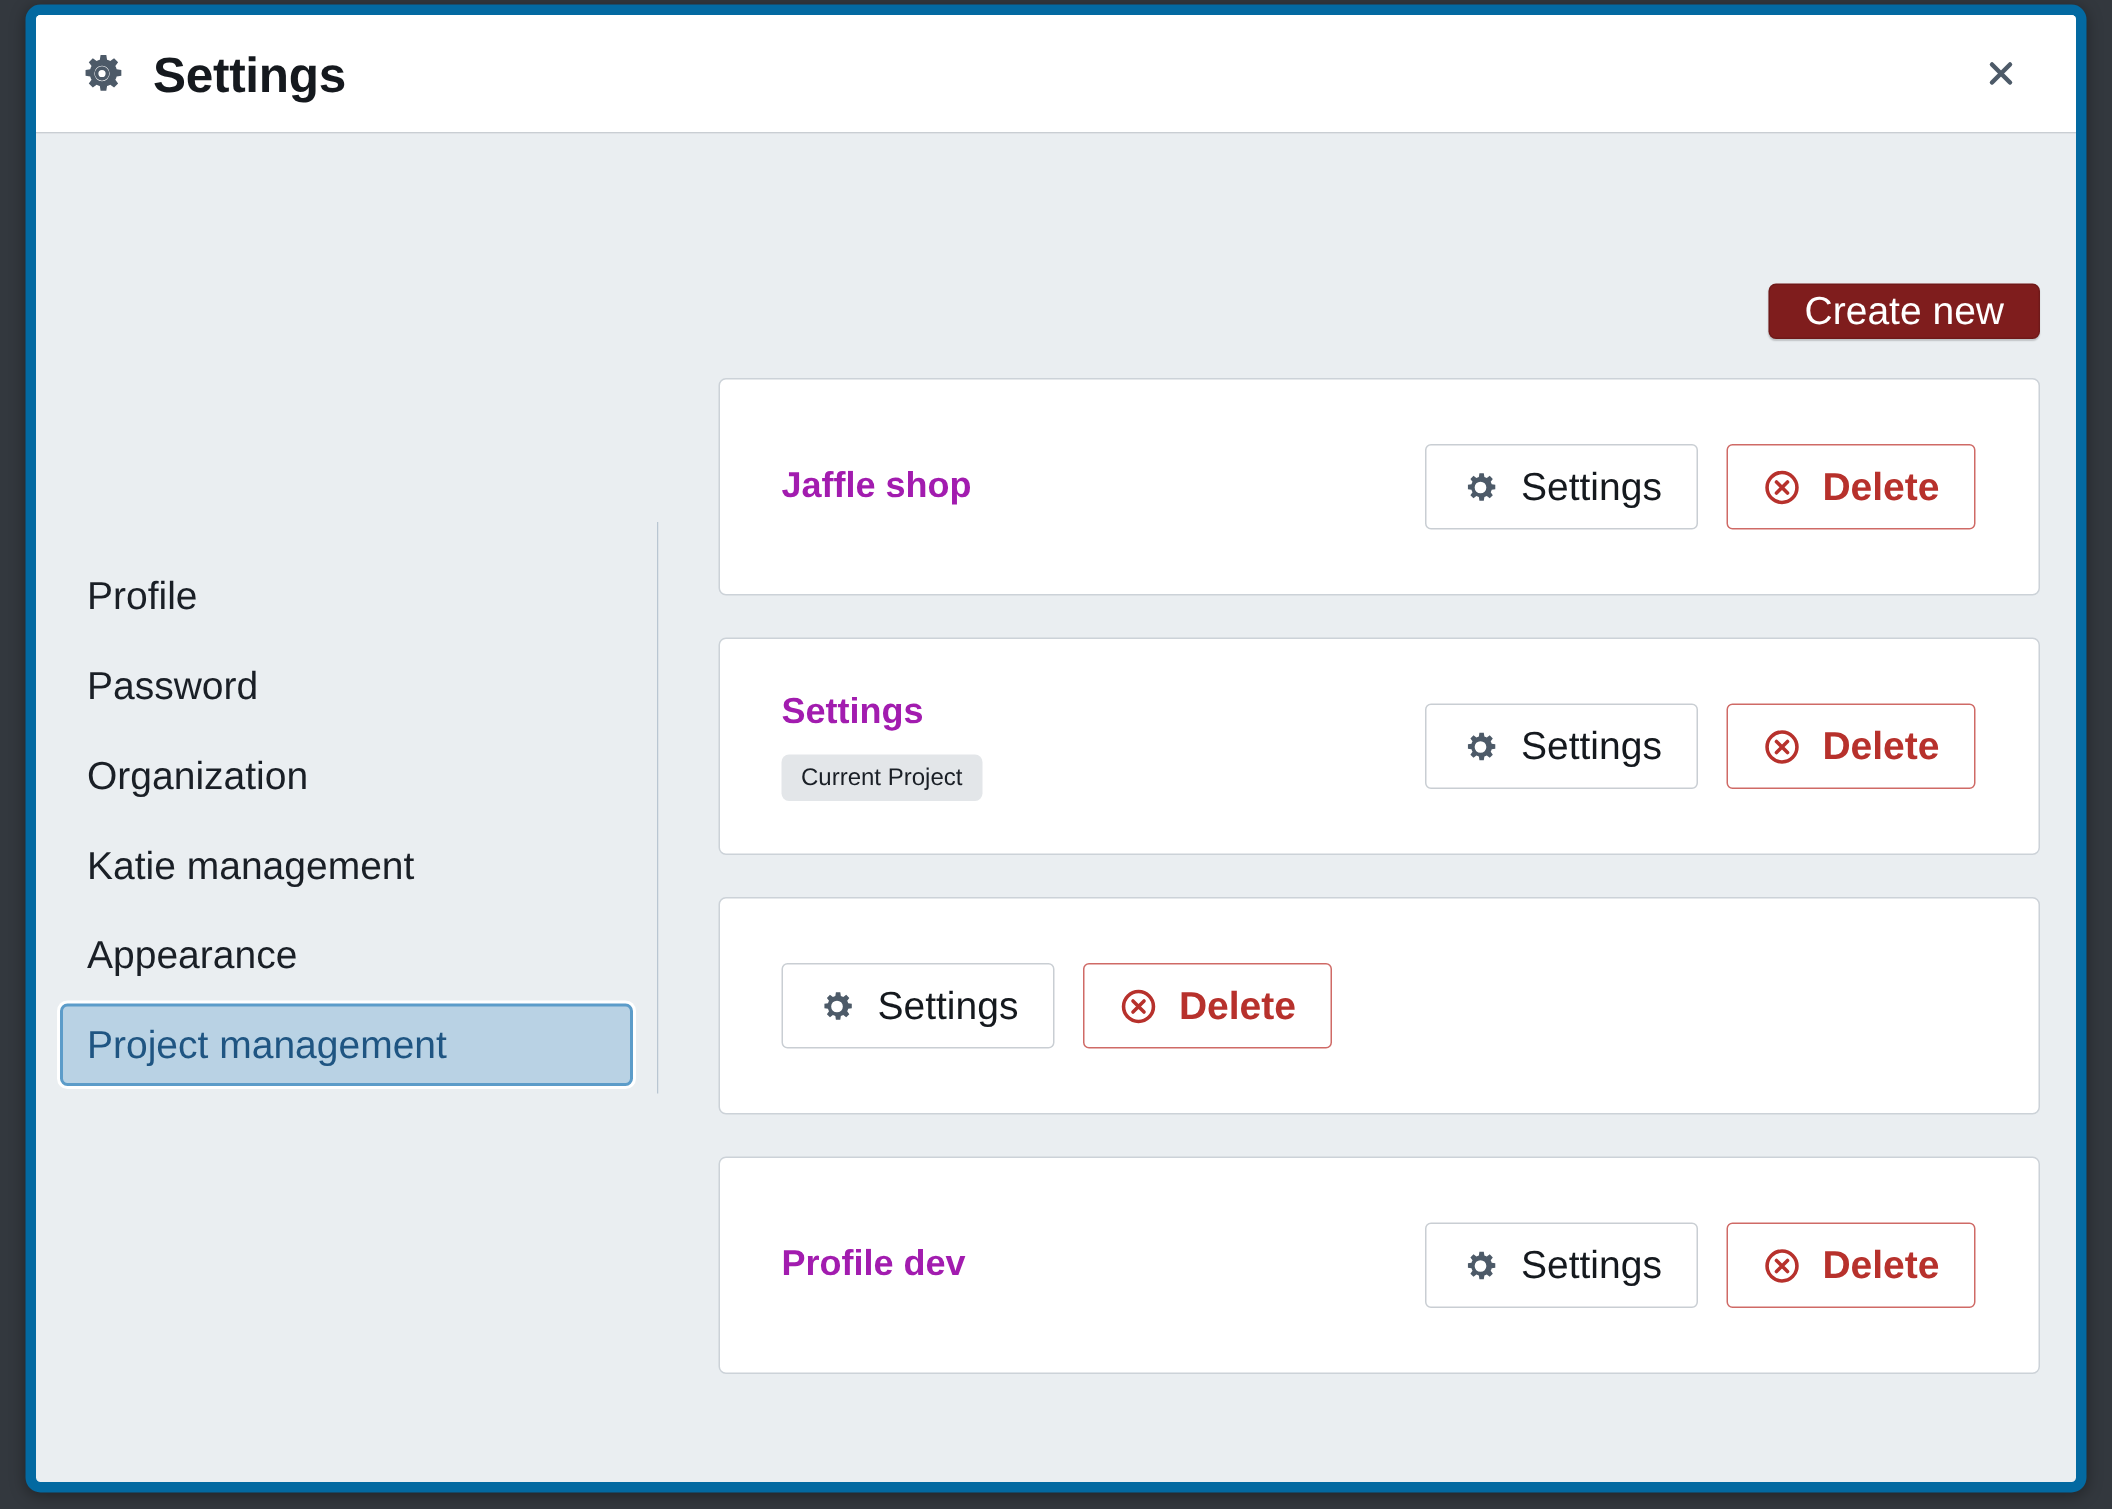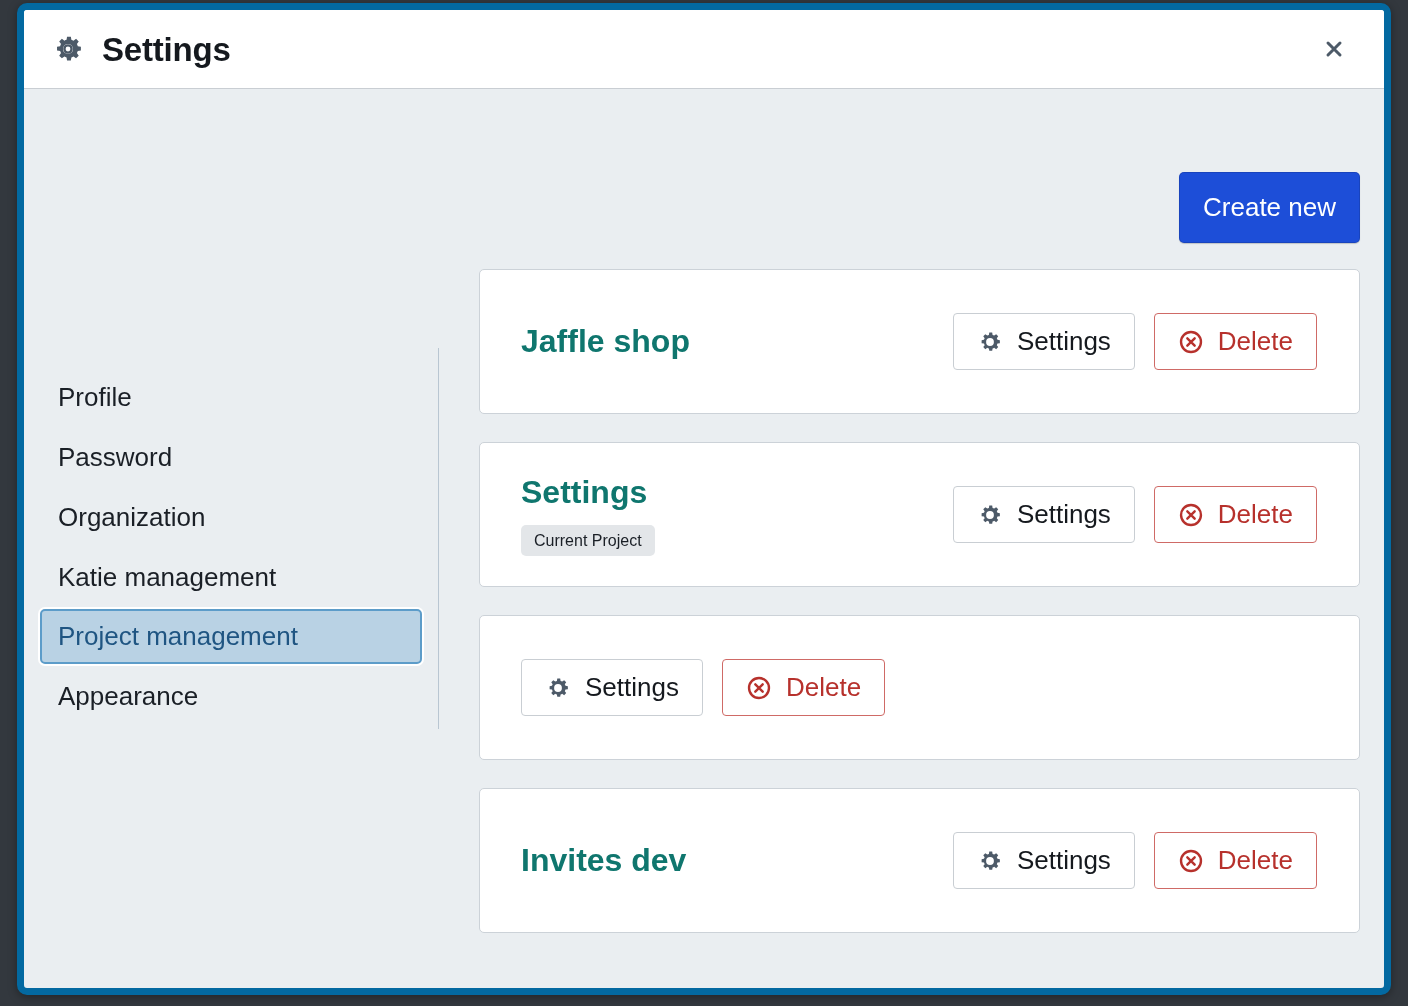--- a/index.html
+++ b/index.html
@@ -122,27 +122,27 @@
     box-sizing: border-box;
     padding: 28px 24px 0 40px;
     min-width: 0;
   }
   .content-toolbar {
     display: flex;
     justify-content: flex-end;
     margin-bottom: 26px;
   }
   .create-new-button {
-    background: #1d4ed8;
+    background: #7f1d1d;
     color: #ffffff;
     font-size: 26px;
     font-family: "Liberation Sans", sans-serif;
     border: none;
     border-radius: 5px;
-    padding: 20px 24px;
+    padding: 3px 24px;
     cursor: pointer;
     line-height: 1.2;
     box-shadow: inset 0 0 0 1px rgba(0,0,0,0.12), 0 1px 1px rgba(0,0,0,0.18);
   }
 
   .project-list {
     display: flex;
     flex-direction: column;
     gap: 28px;
   }
@@ -154,23 +154,23 @@
     min-height: 145px;
     display: flex;
     align-items: center;
     padding: 0 42px 0 41px;
   }
   .project-info {
     flex: 1 1 auto;
     min-width: 0;
   }
   .project-name {
-    font-size: 32px;
+    font-size: 24px;
     font-weight: bold;
-    color: #0f766e;
+    color: #a21caf;
     line-height: 1.2;
   }
   .project-badge {
     display: inline-block;
     margin-top: 13px;
     background: #e3e6e9;
     color: #1a1f26;
     font-size: 16px;
     border-radius: 5px;
     padding: 6px 13px;
@@ -192,20 +192,21 @@
     font-size: 26px;
     font-family: "Liberation Sans", sans-serif;
     color: #15191e;
     cursor: pointer;
     line-height: 1.2;
     white-space: nowrap;
   }
   .action-button.danger {
     border-color: #cf6a66;
     color: #b7312c;
+    font-weight: bold;
   }
   .action-icon { width: 26px; height: 26px; flex: 0 0 26px; display: block; }
   .gear-dark { color: #4d5a68; }
   .x-circle { color: #b7312c; }
 </style>
 </head>
 <body>
 
 <div class="backdrop"></div>
 
@@ -225,22 +226,22 @@
     </button>
   </div>
 
   <div class="dialog-body">
 
     <nav class="sidebar">
       <div class="nav-item">Profile</div>
       <div class="nav-item">Password</div>
       <div class="nav-item">Organization</div>
       <div class="nav-item">Katie management</div>
+      <div class="nav-item">Appearance</div>
       <div class="nav-item selected">Project management</div>
-      <div class="nav-item">Appearance</div>
     </nav>
 
     <main class="content">
 
       <div class="content-toolbar">
         <button class="create-new-button">Create new</button>
       </div>
 
       <div class="project-list">
 
@@ -300,21 +301,21 @@
                 <circle cx="12" cy="12" r="9.2" fill="none" stroke="currentColor" stroke-width="2.2"></circle>
                 <path fill="none" stroke="currentColor" stroke-width="2.2" stroke-linecap="round" d="M8.6 8.6l6.8 6.8M15.4 8.6l-6.8 6.8"></path>
               </svg>
               <span>Delete</span>
             </button>
           </div>
         </div>
 
         <div class="project-card">
           <div class="project-info">
-            <div class="project-name">Invites dev</div>
+            <div class="project-name">Profile dev</div>
           </div>
           <div class="project-actions">
             <button class="action-button">
               <svg class="action-icon gear-dark" viewBox="0 0 24 24" aria-hidden="true">
                 <path fill="currentColor" d="M21.1 10.35l-2.2-.35a7.1 7.1 0 0 0-.62-1.5l1.3-1.8-1.9-1.9-1.8 1.3a7.1 7.1 0 0 0-1.5-.62l-.35-2.2h-2.7l-.35 2.2c-.53.14-1.03.35-1.5.62l-1.8-1.3-1.9 1.9 1.3 1.8c-.27.47-.48.97-.62 1.5l-2.2.35v2.7l2.2.35c.14.53.35 1.03.62 1.5l-1.3 1.8 1.9 1.9 1.8-1.3c.47.27.97.48 1.5.62l.35 2.2h2.7l.35-2.2a7.1 7.1 0 0 0 1.5-.62l1.8 1.3 1.9-1.9-1.3-1.8c.27-.47.48-.97.62-1.5l2.2-.35v-2.7zM12 15.6a3.6 3.6 0 1 1 0-7.2 3.6 3.6 0 0 1 0 7.2z"></path>
               </svg>
               <span>Settings</span>
             </button>
             <button class="action-button danger">
               <svg class="action-icon x-circle" viewBox="0 0 24 24" aria-hidden="true">

